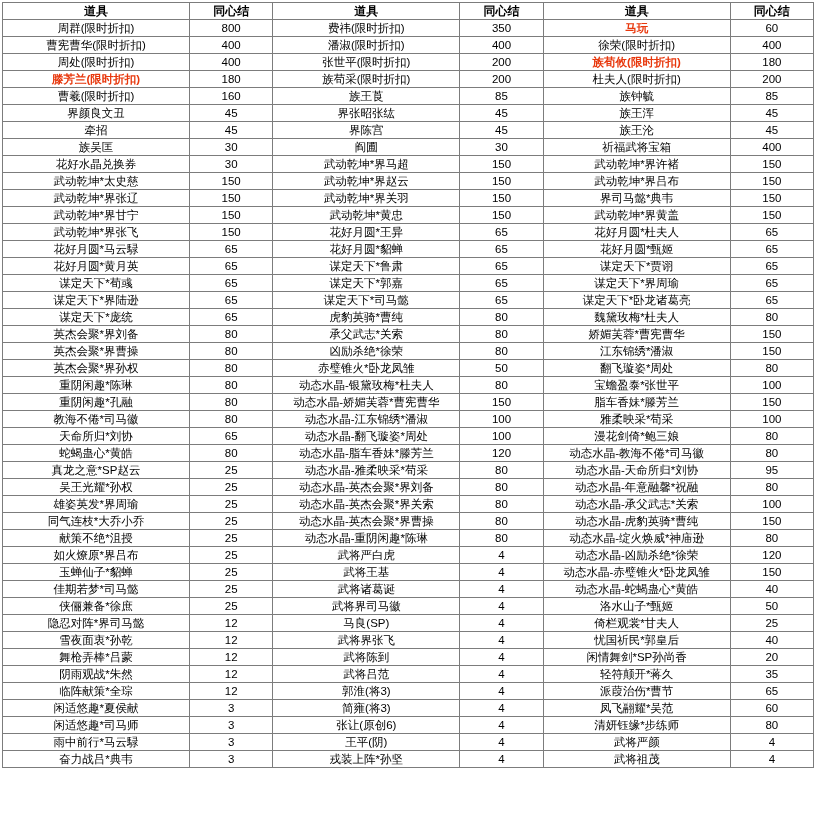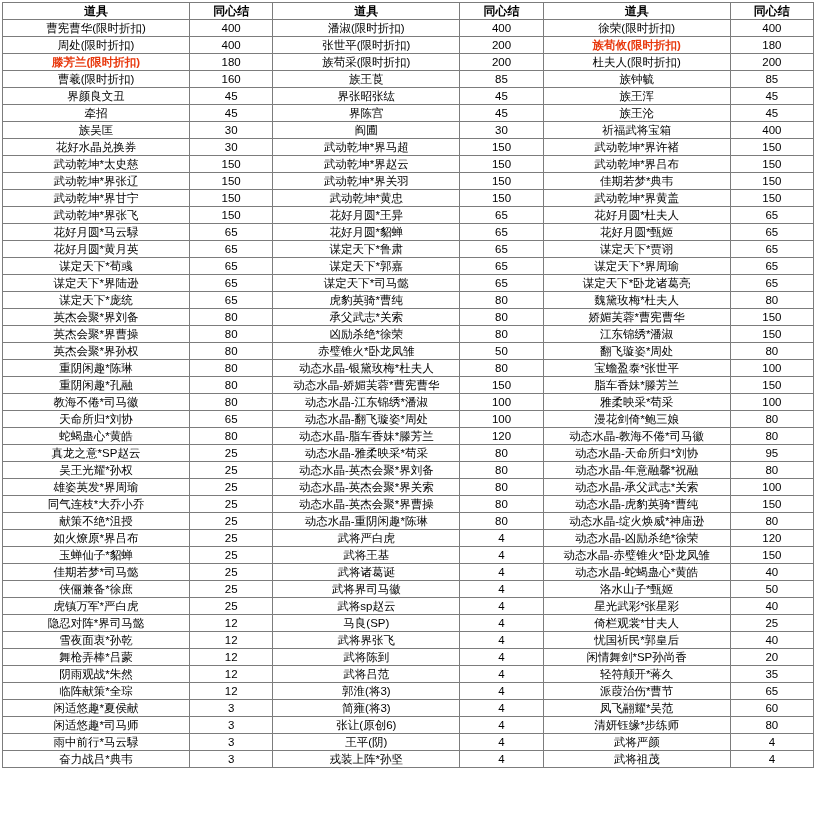--- a/index.html
+++ b/index.html
@@ -60,20 +60,28 @@
       <th class="name">道具</th>
       <th class="val">同心结</th>
       <th class="name">道具</th>
       <th class="val">同心结</th>
       <th class="name">道具</th>
       <th class="val">同心结</th>
     </tr>
   </thead>
   <tbody id="tbody">
       <tr>
+        <td class="name">周群(限时折扣)</td>
+        <td class="val">800</td>
+        <td class="name">费祎(限时折扣)</td>
+        <td class="val">350</td>
+        <td class="name hl">马玩</td>
+        <td class="val">60</td>
+      </tr>
+      <tr>
         <td class="name">曹宪曹华(限时折扣)</td>
         <td class="val">400</td>
         <td class="name">潘淑(限时折扣)</td>
         <td class="val">400</td>
         <td class="name">徐荣(限时折扣)</td>
         <td class="val">400</td>
       </tr>
       <tr>
         <td class="name">周处(限时折扣)</td>
         <td class="val">400</td>
@@ -136,21 +144,21 @@
         <td class="name">武动乾坤*界赵云</td>
         <td class="val">150</td>
         <td class="name">武动乾坤*界吕布</td>
         <td class="val">150</td>
       </tr>
       <tr>
         <td class="name">武动乾坤*界张辽</td>
         <td class="val">150</td>
         <td class="name">武动乾坤*界关羽</td>
         <td class="val">150</td>
-        <td class="name">佳期若梦*典韦</td>
+        <td class="name">界司马懿*典韦</td>
         <td class="val">150</td>
       </tr>
       <tr>
         <td class="name">武动乾坤*界甘宁</td>
         <td class="val">150</td>
         <td class="name">武动乾坤*黄忠</td>
         <td class="val">150</td>
         <td class="name">武动乾坤*界黄盖</td>
         <td class="val">150</td>
       </tr>
@@ -332,28 +340,20 @@
       </tr>
       <tr>
         <td class="name">侠俪兼备*徐庶</td>
         <td class="val">25</td>
         <td class="name">武将界司马徽</td>
         <td class="val">4</td>
         <td class="name">洛水山子*甄姬</td>
         <td class="val">50</td>
       </tr>
       <tr>
-        <td class="name">虎镇万军*严白虎</td>
-        <td class="val">25</td>
-        <td class="name">武将sp赵云</td>
-        <td class="val">4</td>
-        <td class="name">星光武彩*张星彩</td>
-        <td class="val">40</td>
-      </tr>
-      <tr>
         <td class="name">隐忍对阵*界司马懿</td>
         <td class="val">12</td>
         <td class="name">马良(SP)</td>
         <td class="val">4</td>
         <td class="name">倚栏观裳*甘夫人</td>
         <td class="val">25</td>
       </tr>
       <tr>
         <td class="name">雪夜面衷*孙乾</td>
         <td class="val">12</td>

